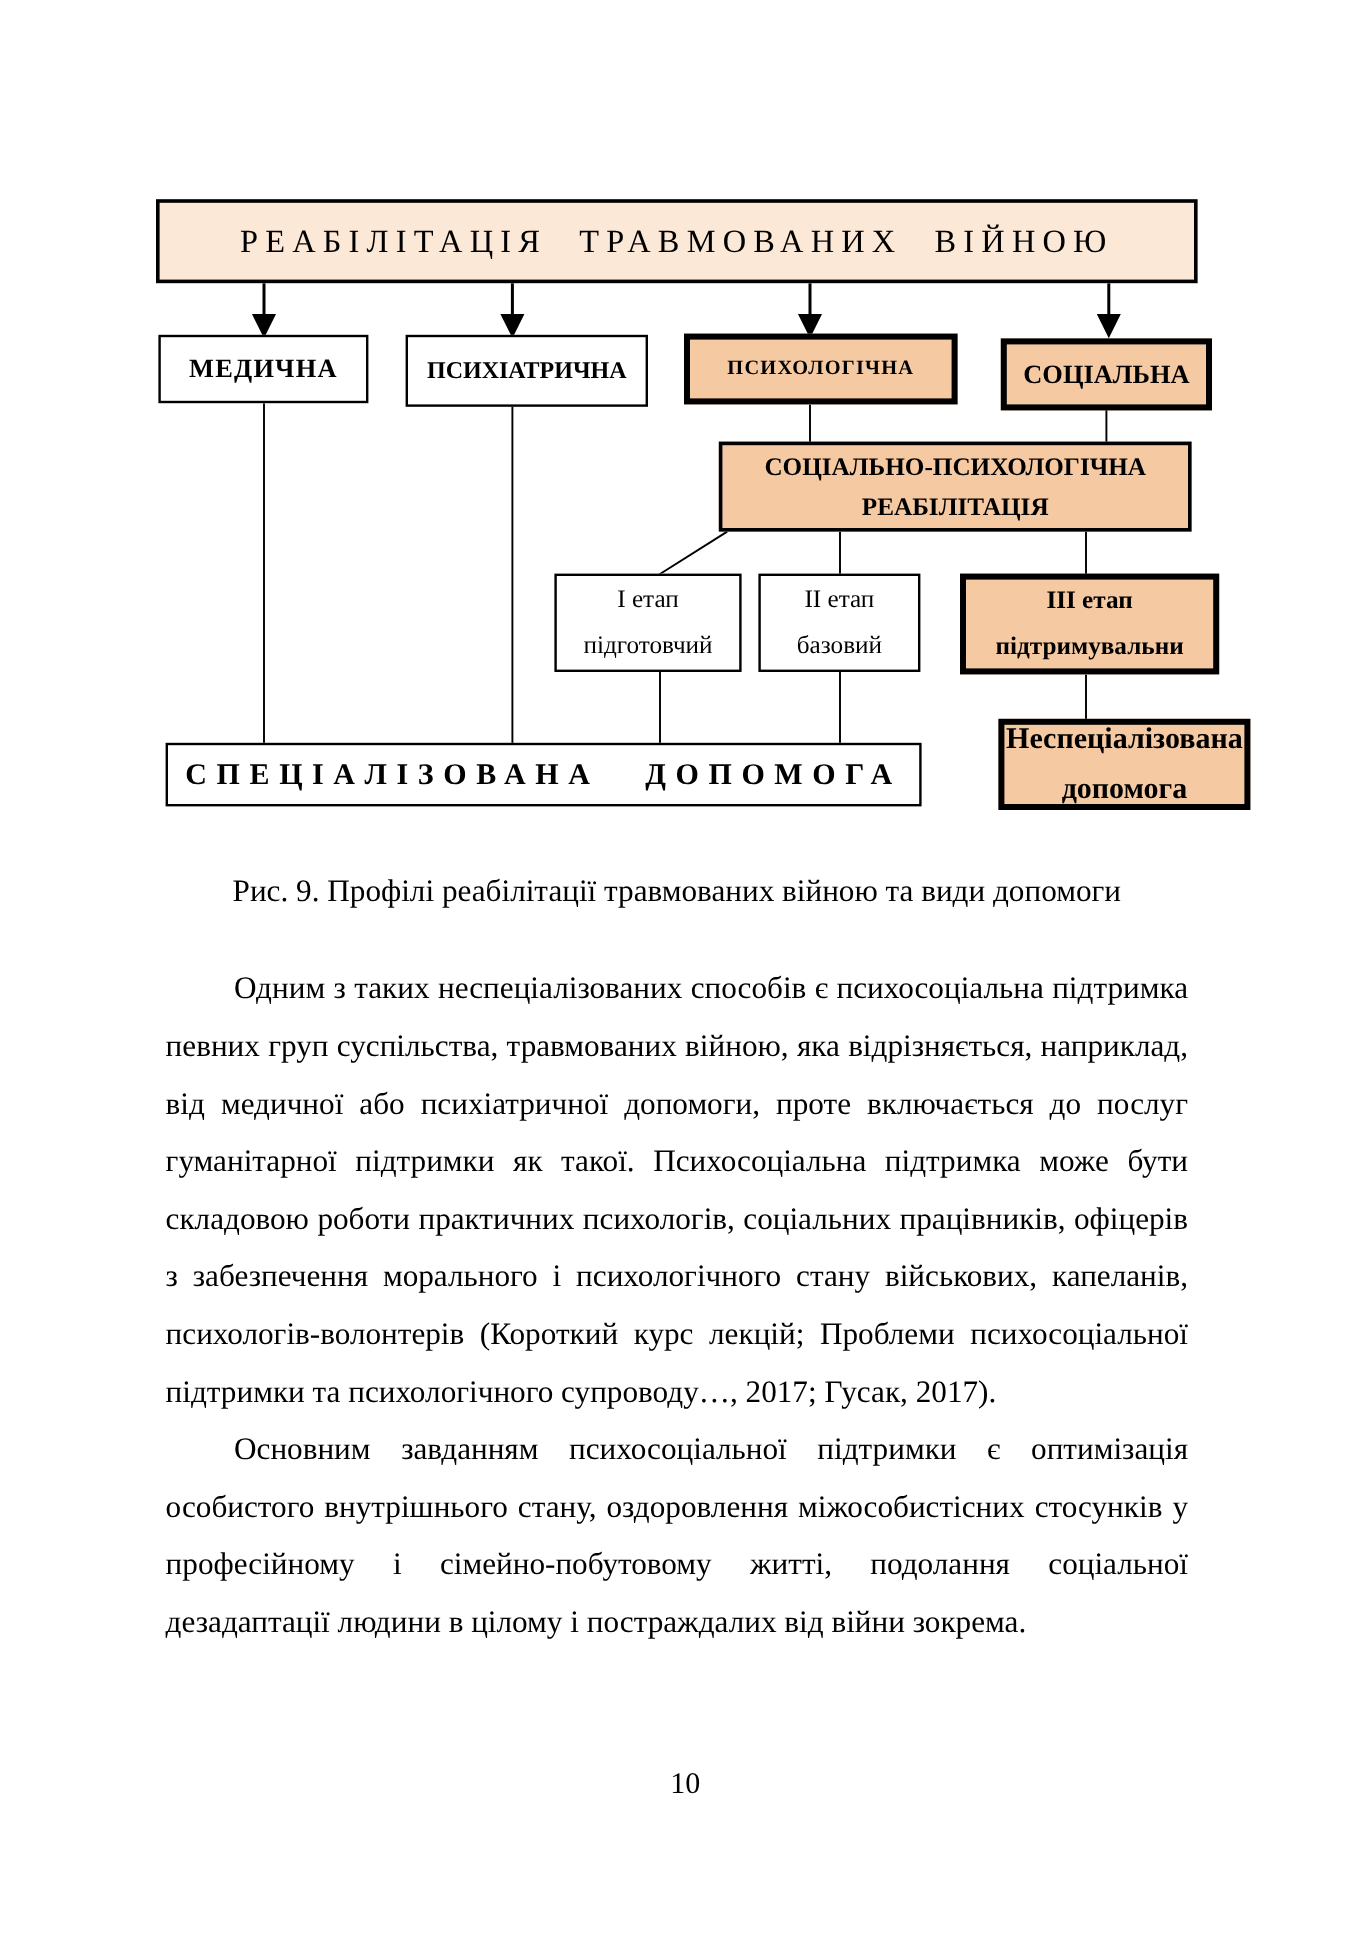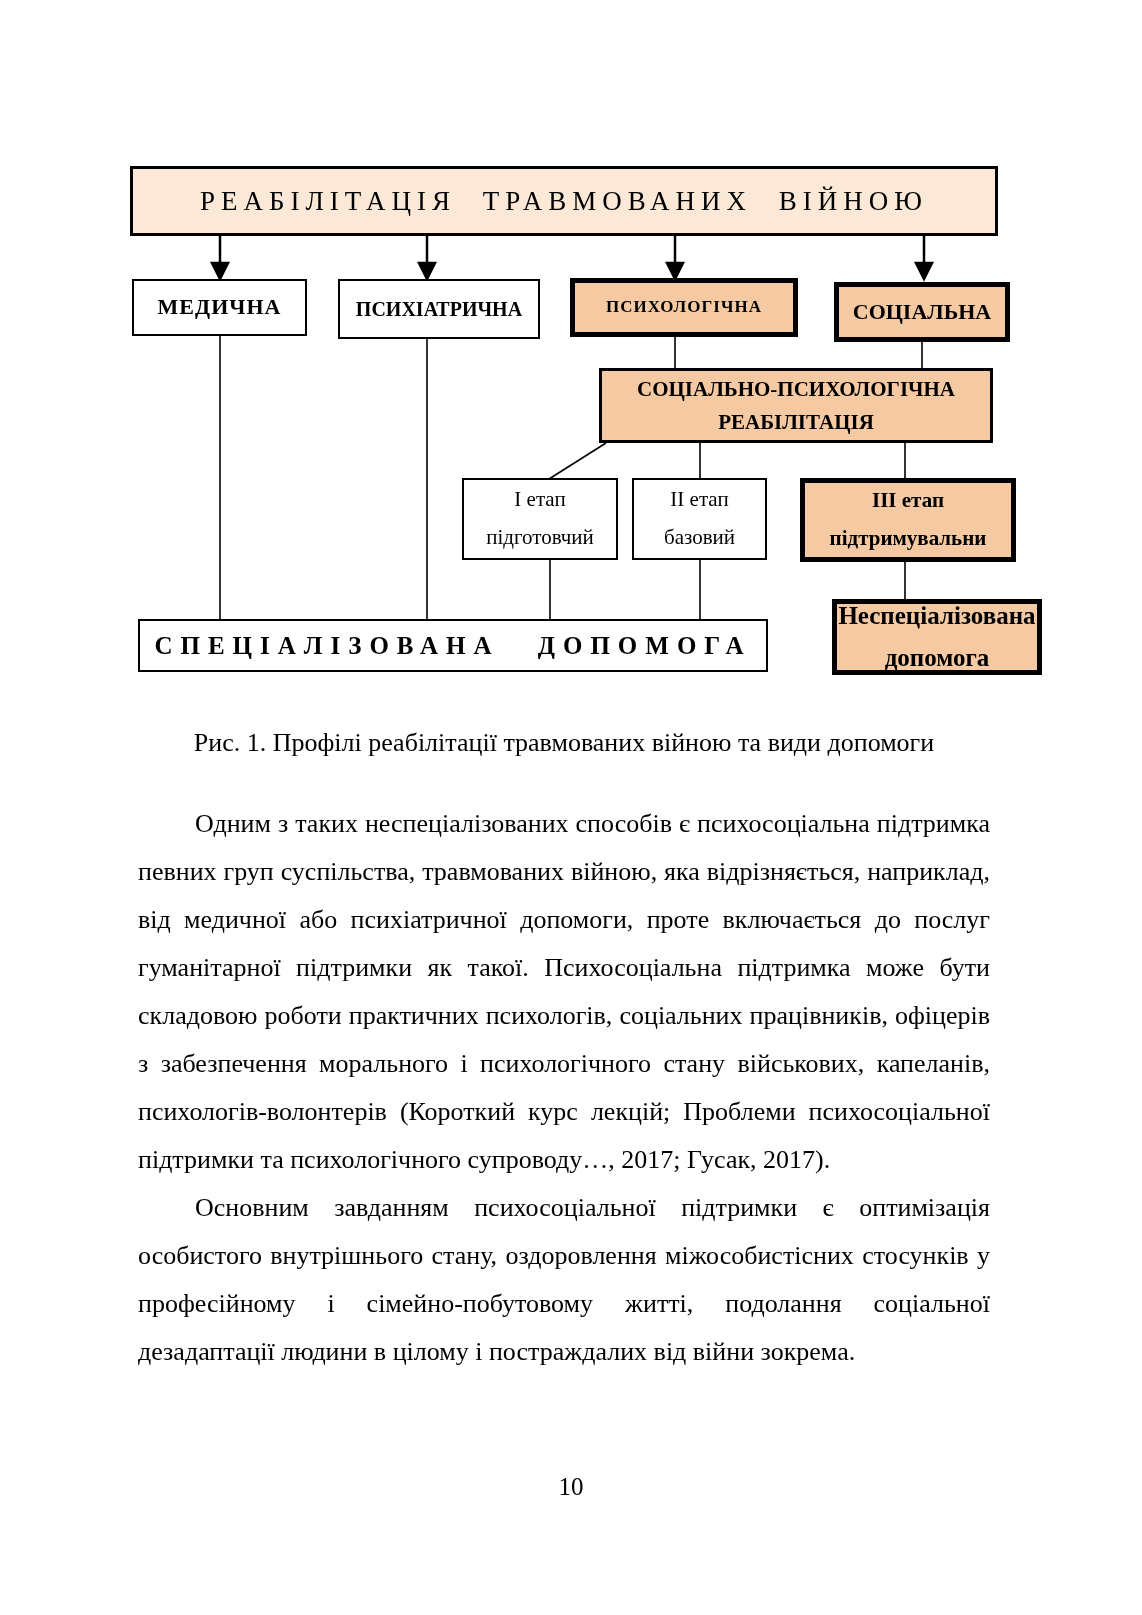--- a/index.html
+++ b/index.html
@@ -129,21 +129,21 @@
     <div class="dbox box-stage2">ІІ етап базовий</div>
 
     <div class="dbox box-stage3 bg-peach">ІІІ етап підтримувальни</div>
 
     <div class="dbox box-specialized">СПЕЦІАЛІЗОВАНА ДОПОМОГА</div>
 
     <div class="dbox box-nonspecialized bg-peach">Неспеціалізована допомога</div>
 
   </div>
 
-  <div class="caption">Рис. 1. Профілі реабілітації травмованих війною та види допомоги</div>
+  <div class="caption">Рис. 9. Профілі реабілітації травмованих війною та види допомоги</div>
 
   <div class="bodytext">
     <p>Одним з таких неспеціалізованих способів є психосоціальна підтримка певних груп суспільства, травмованих війною, яка відрізняється, наприклад, від медичної або психіатричної допомоги, проте включається до послуг гуманітарної підтримки як такої. Психосоціальна підтримка може бути складовою роботи практичних психологів, соціальних працівників, офіцерів з забезпечення морального і психологічного стану військових, капеланів, психологів-волонтерів (Короткий курс лекцій; Проблеми психосоціальної підтримки та психологічного супроводу…, 2017; Гусак, 2017).</p>
     <p>Основним завданням психосоціальної підтримки є оптимізація особистого внутрішнього стану, оздоровлення міжособистісних стосунків у професійному і сімейно-побутовому житті, подолання соціальної дезадаптації людини в цілому і постраждалих від війни зокрема.</p>
   </div>
 
   <div class="pagenum">10</div>
 
 </div>
 

